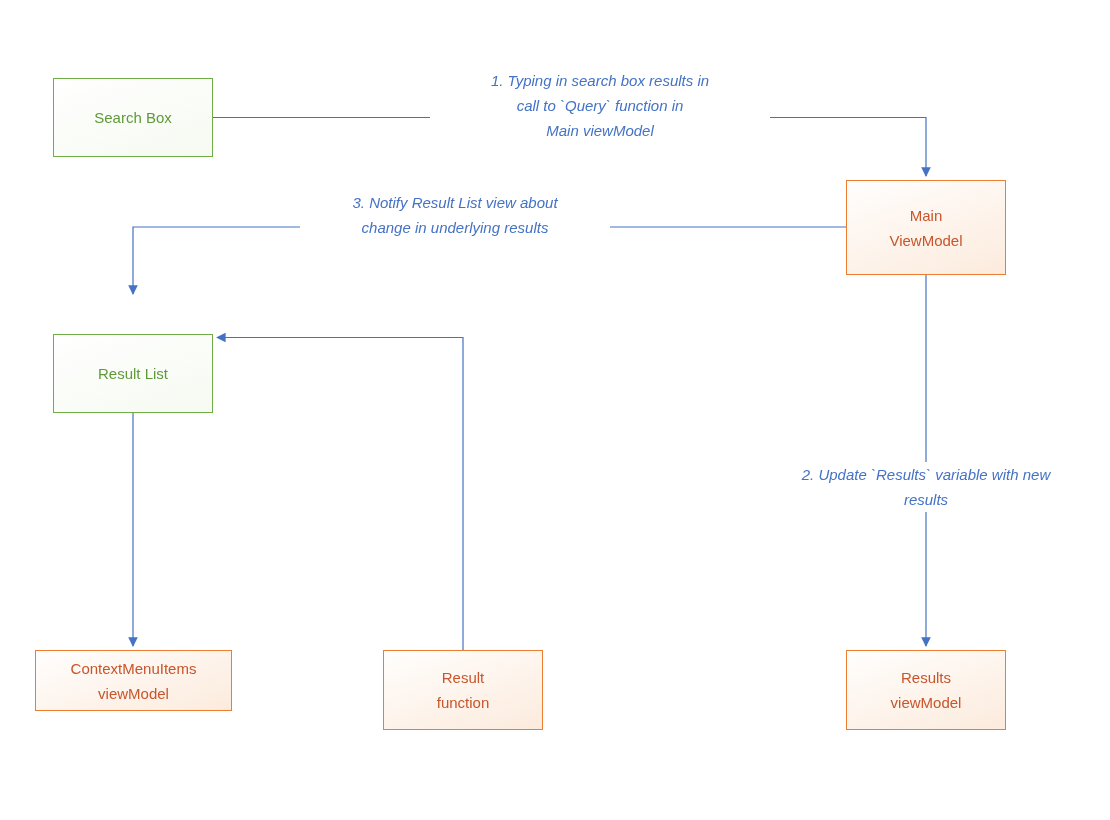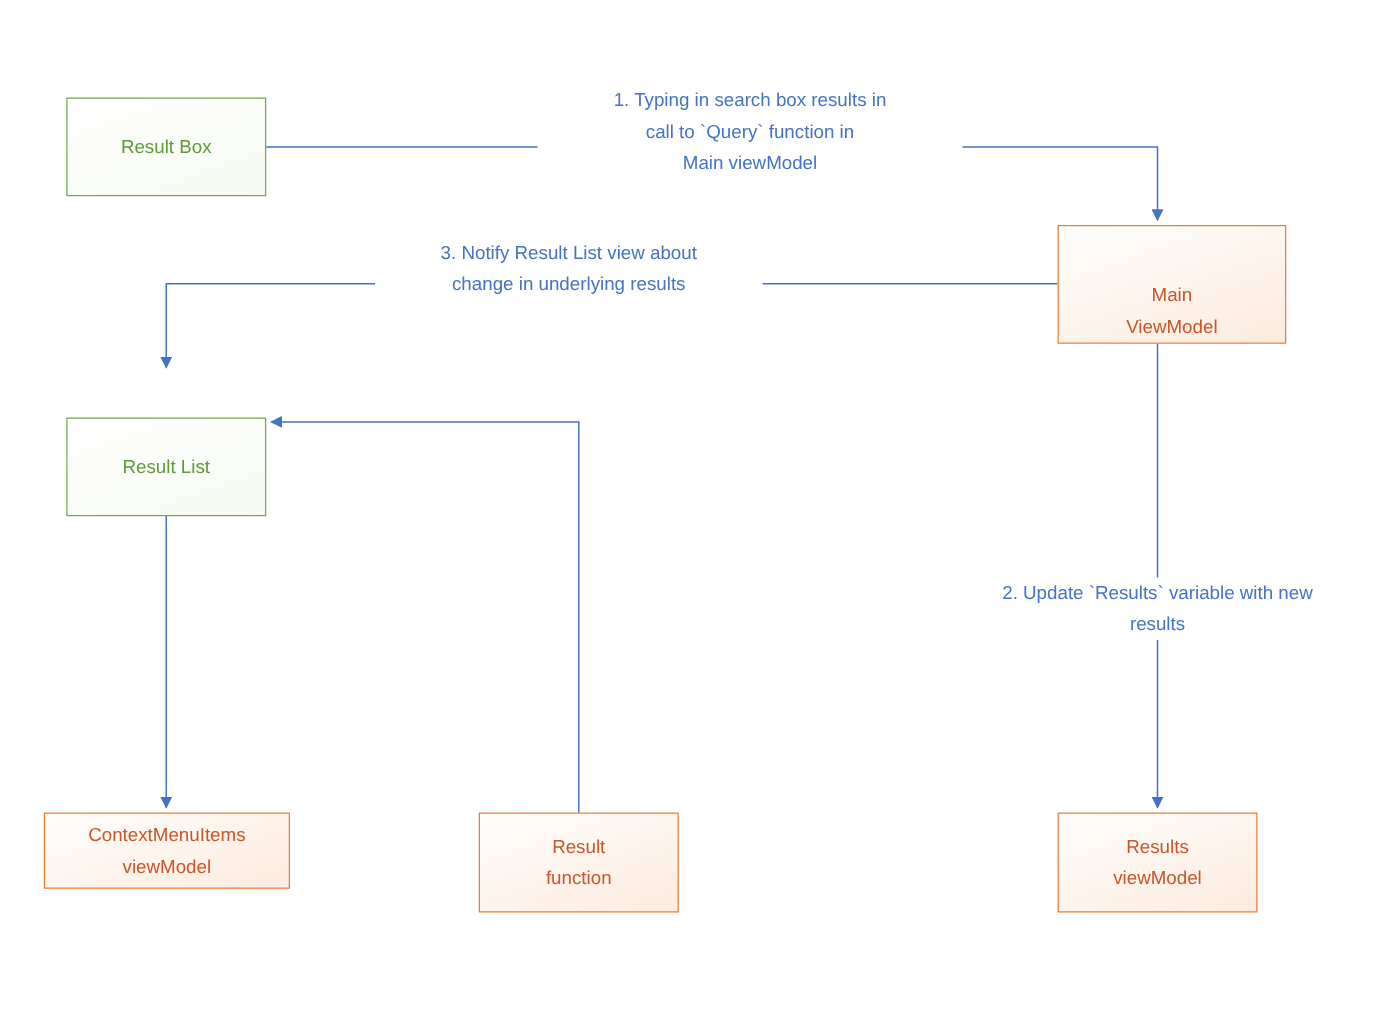--- a/index.html
+++ b/index.html
@@ -25,20 +25,21 @@
   }
   .annotation {
     position: absolute;
     z-index: 2;
     background: #ffffff;
     color: #4472C4;
     font-size: 15px;
     line-height: 25px;
     text-align: center;
     white-space: pre-line;
+    font-style: italic;
   }
   .box {
     position: absolute;
     z-index: 3;
     display: flex;
     align-items: center;
     justify-content: center;
     text-align: center;
     font-size: 15px;
     line-height: 25px;
@@ -80,24 +81,24 @@
 
   <div class="annotation" style="left:300px; top:190px; width:310px;">3. Notify Result List view about
 change in underlying results</div>
 
 
   <div class="annotation" style="left:766px; top:438px; width:320px;margin-top:24px;">2. Update `Results` variable with new
 results</div>
 
 
   <div class="box green" style="left:53px; top:78px; width:160px; height:79px;">
-    <span>Result Box</span>
+    <span>Search Box</span>
   </div>
 
-  <div class="box orange" style="left:846px; top:180px; width:183px; height:95px;align-items:flex-end;">
+  <div class="box orange" style="left:846px; top:180px; width:160px; height:95px;">
     <span>Main
 ViewModel</span>
   </div>
 
   <div class="box green" style="left:53px; top:298px; width:160px; height:79px;margin-top:36px;">
     <span>Result List</span>
   </div>
 
   <div class="box orange" style="left:35px; top:650px; width:197px; height:61px;">
     <span>ContextMenuItems

